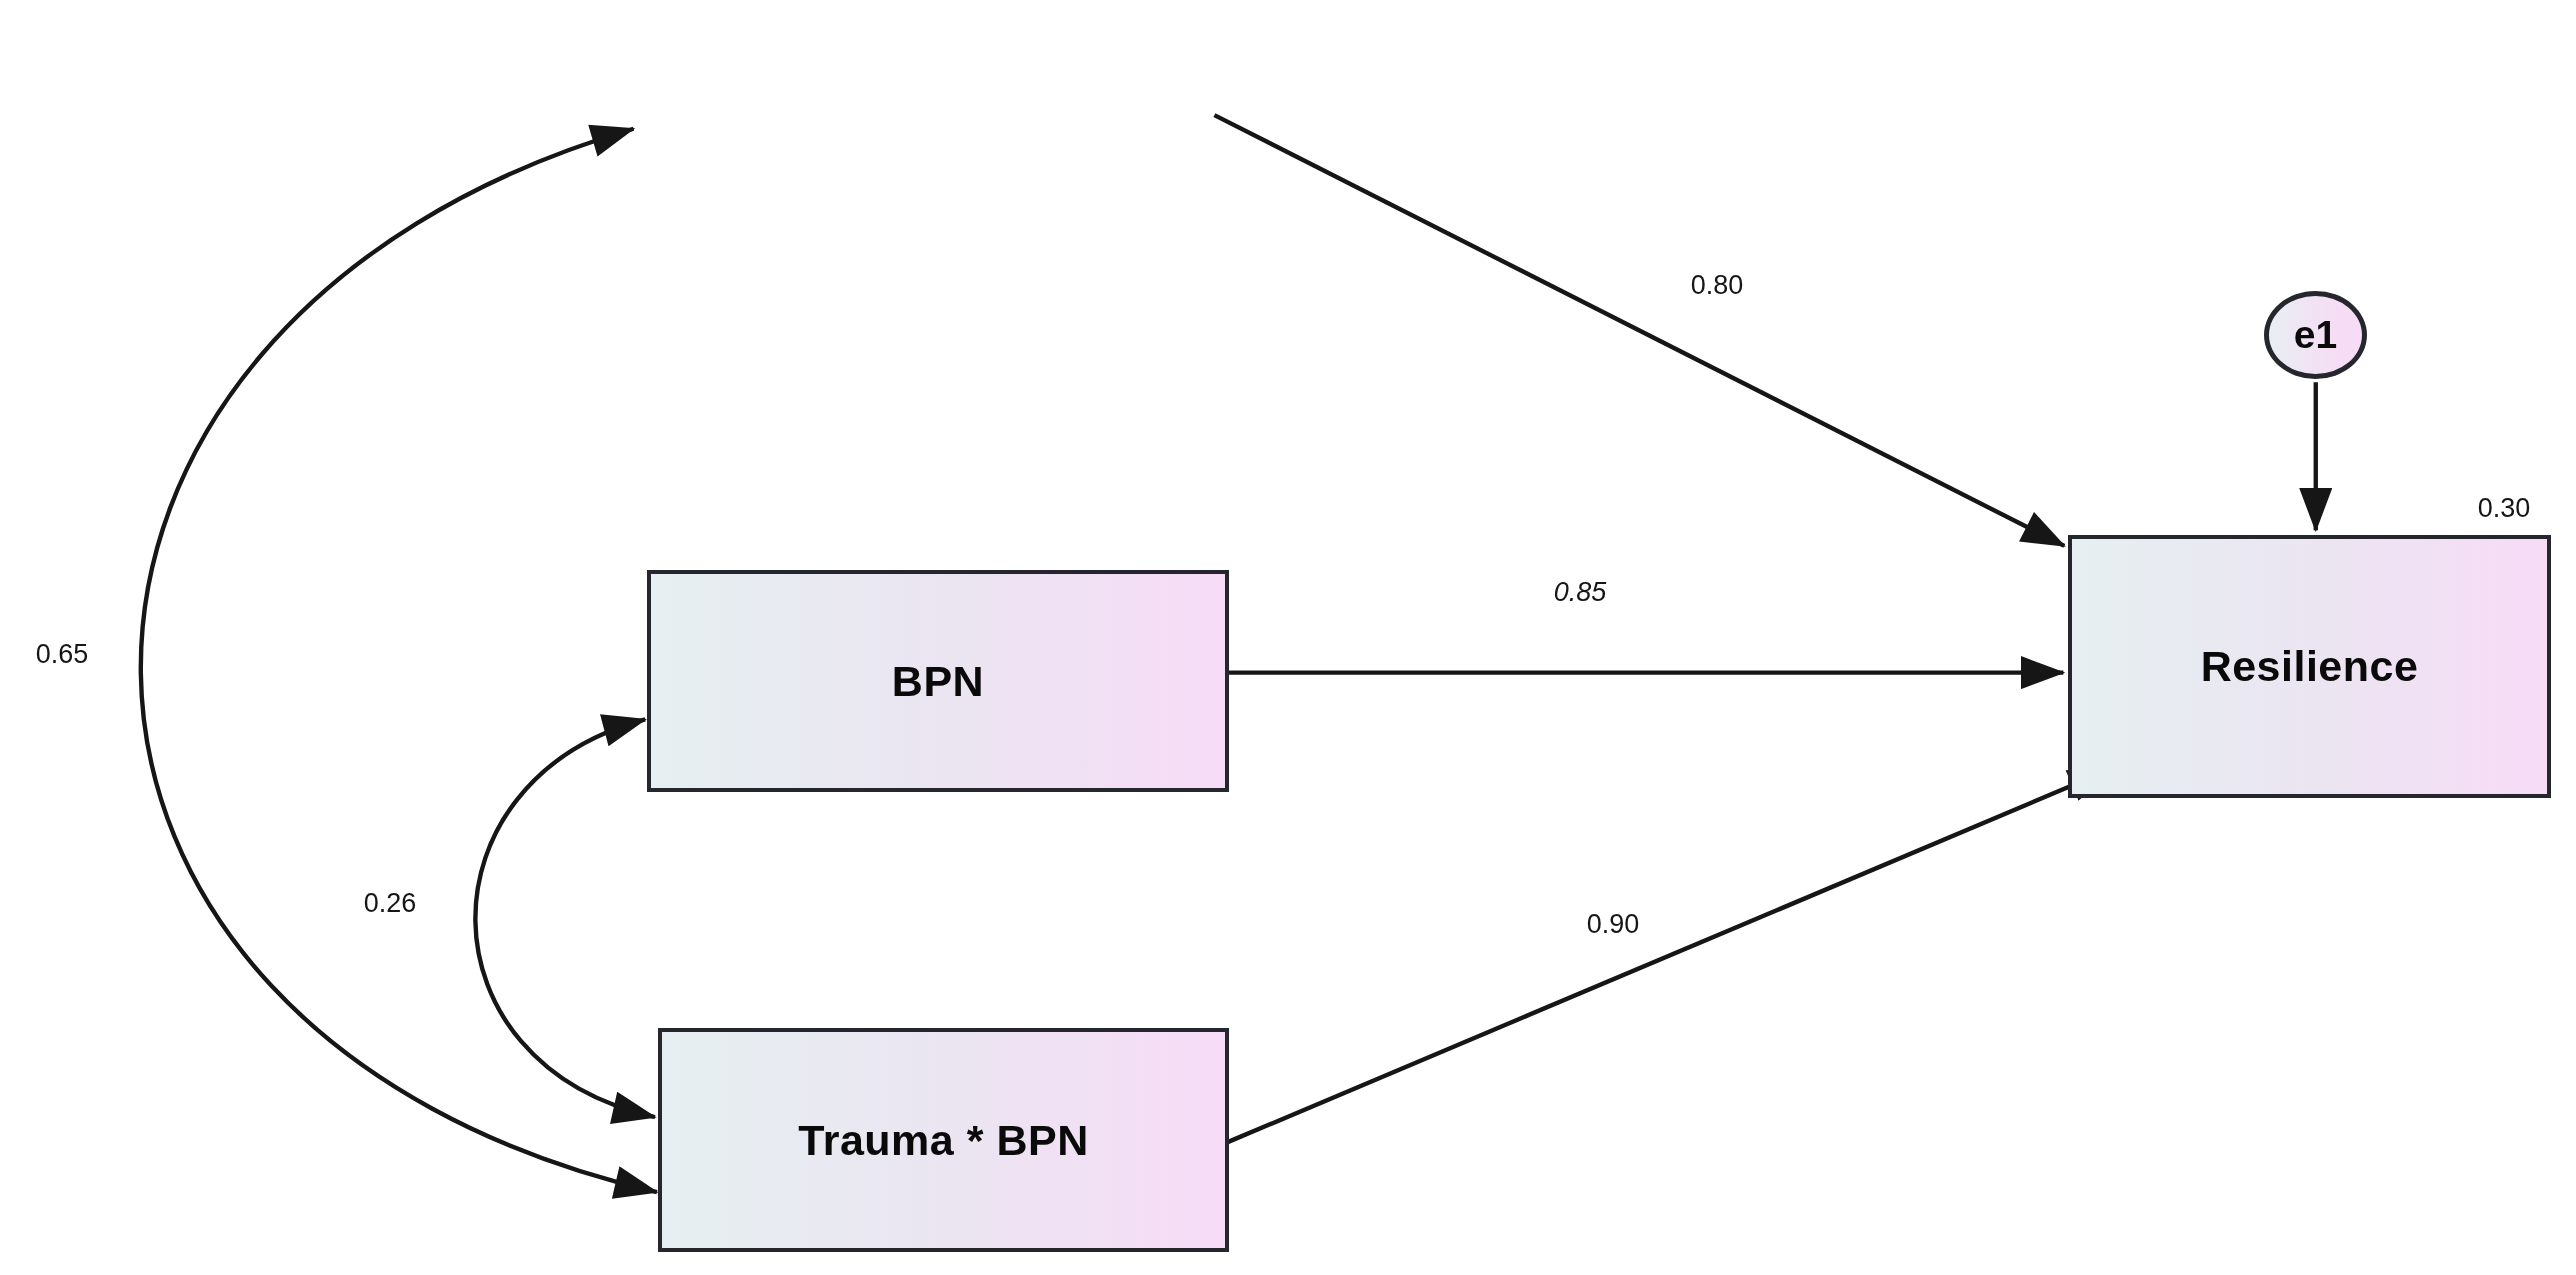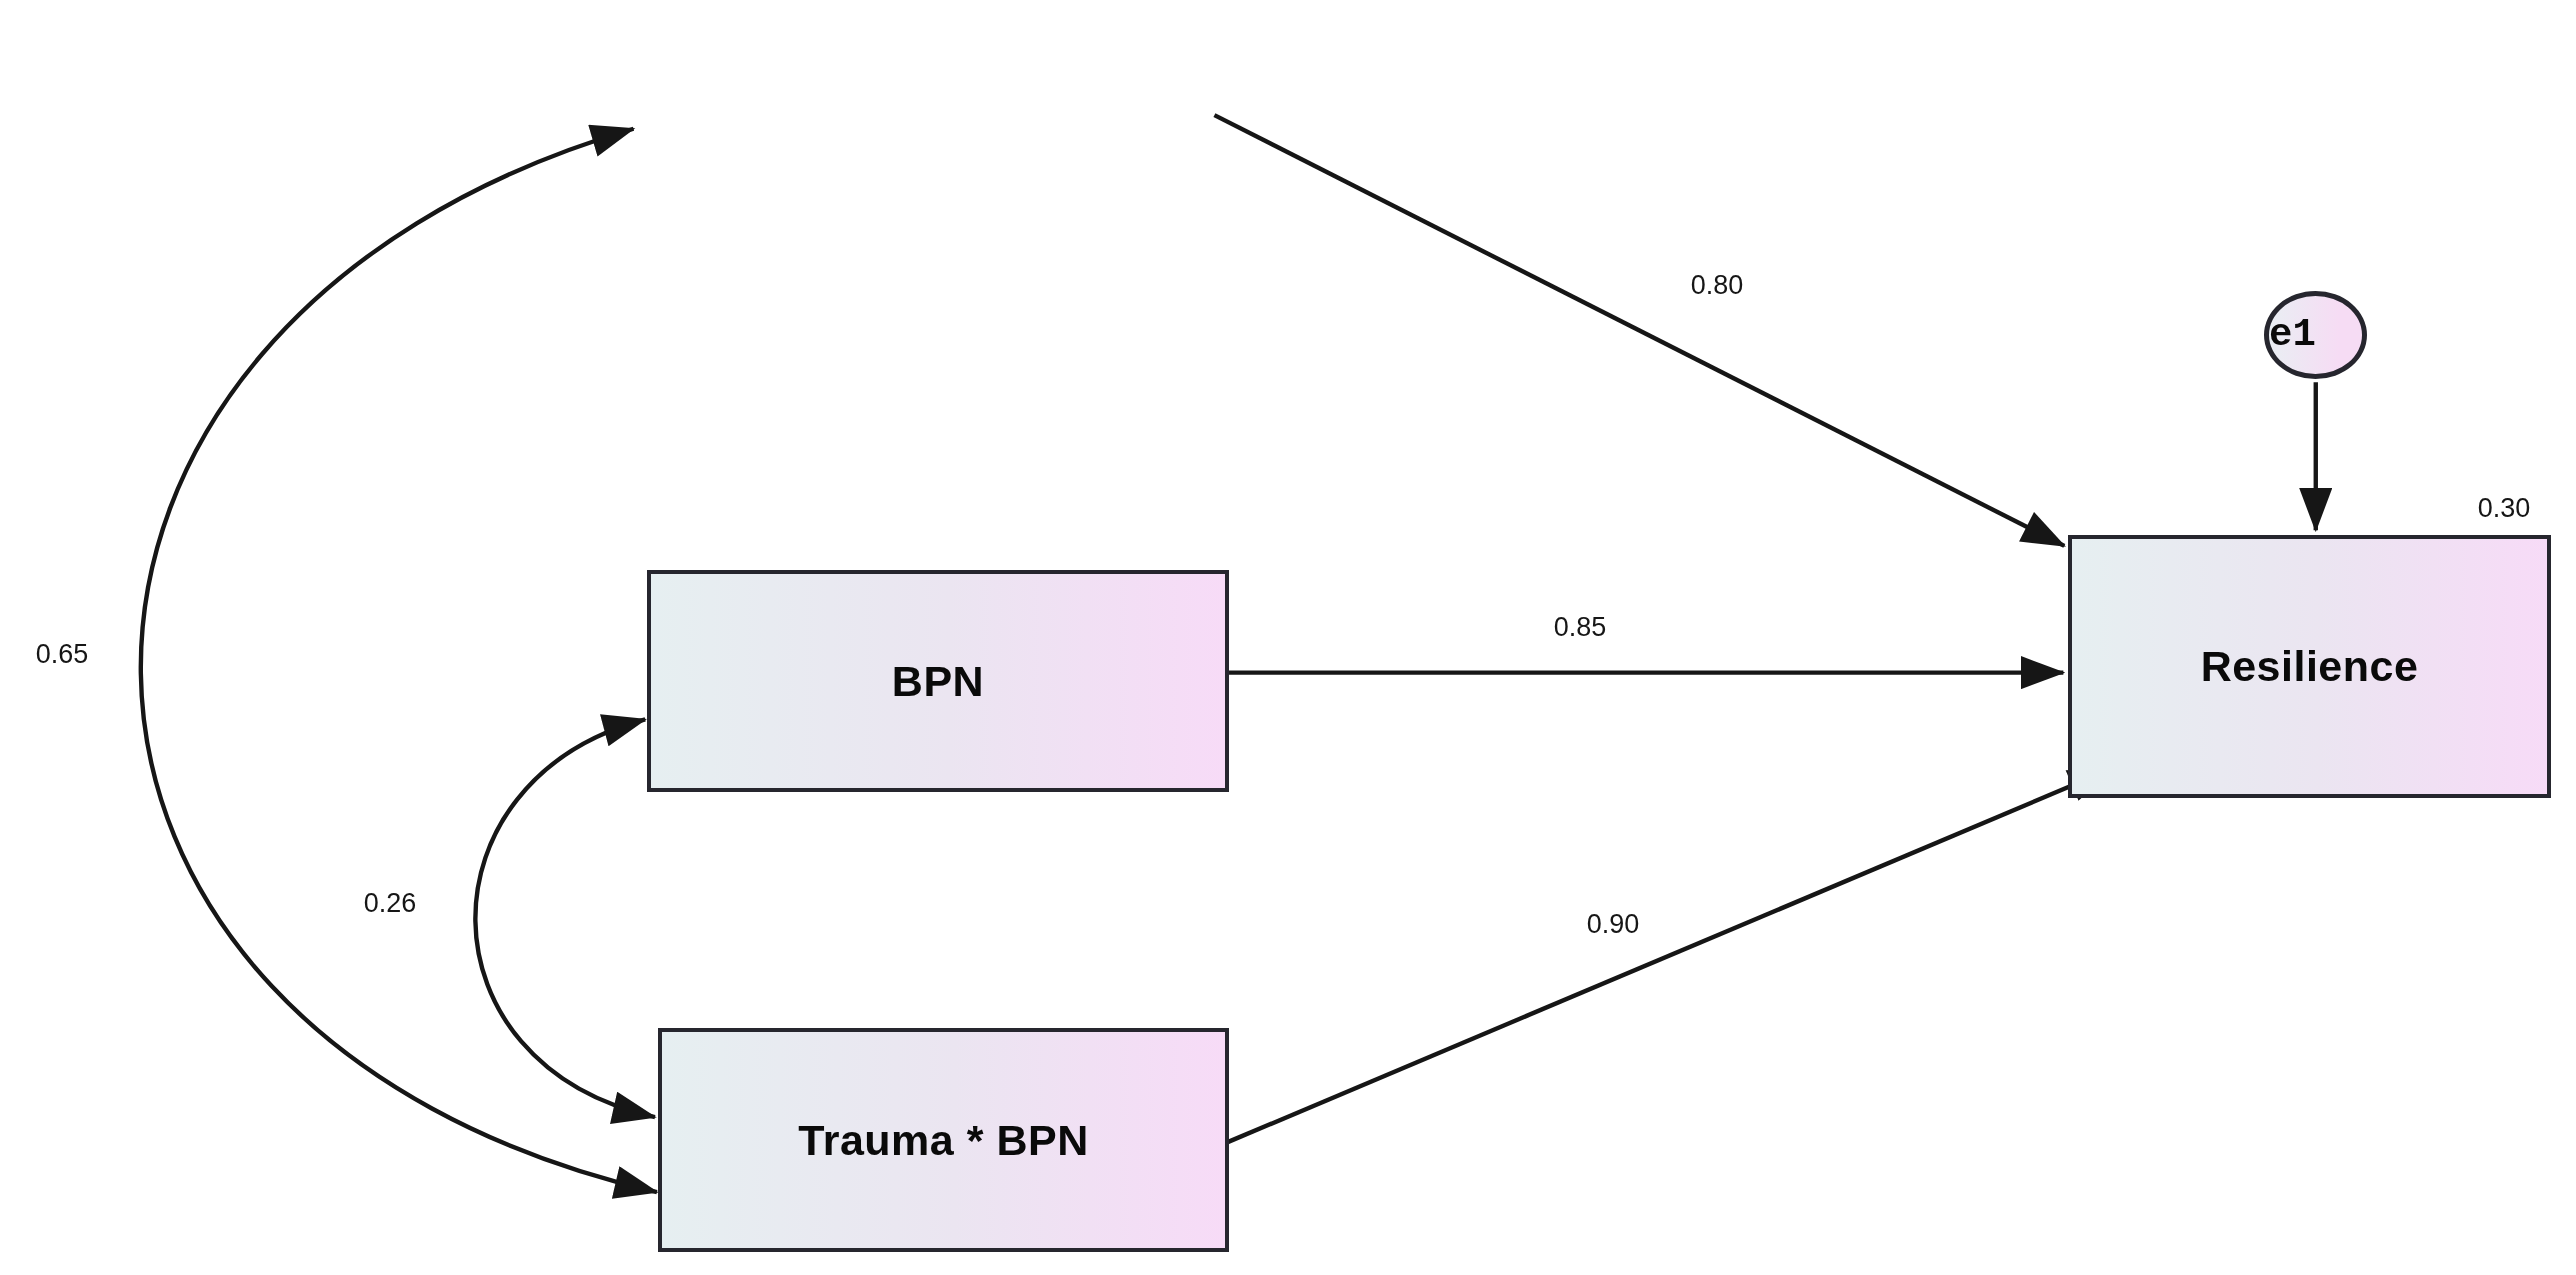--- a/index.html
+++ b/index.html
@@ -34,22 +34,22 @@
     letter-spacing: 0.5px;
   }
   .node-ellipse {
     position: absolute;
     box-sizing: border-box;
     border: 5.8px solid #26262e;
     border-radius: 50%;
     background: linear-gradient(90deg, #e9eef3 0%, #f6dcf4 75%);
     display: flex;
     align-items: center;
+    justify-content: center;
     z-index: 2;
-    font-family: Liberation Mono, monospace;
   }
   .node-ellipse .node-label {
     font-size: 39px;
     font-weight: bold;
     color: #0a0a0a;
   }
   .coef-label {
     position: absolute;
     transform: translate(-50%, -50%);
     font-size: 27px;
@@ -99,21 +99,21 @@
   <div class="node-rect" style="left:2068px; top:535px; width:483px; height:263px;">
     <span class="node-label">Resilience</span>
   </div>
 
   <div class="node-ellipse" style="left:2264px; top:291px; width:103px; height:88px;">
     <span class="node-label">e1</span>
   </div>
 
   <div class="coef-label" style="left:1717px; top:285px;">0.80</div>
 
-  <div class="coef-label" style="left:1580px; top:627px;">0.85</div>
+  <div class="coef-label" style="left:1580px; top:592px;font-style:italic;">0.85</div>
 
   <div class="coef-label" style="left:1613px; top:924px;">0.90</div>
 
   <div class="coef-label" style="left:62px; top:654px;">0.65</div>
 
   <div class="coef-label" style="left:390px; top:903px;">0.26</div>
 
   <div class="coef-label" style="left:2504px; top:508px;">0.30</div>
 
 </div>

